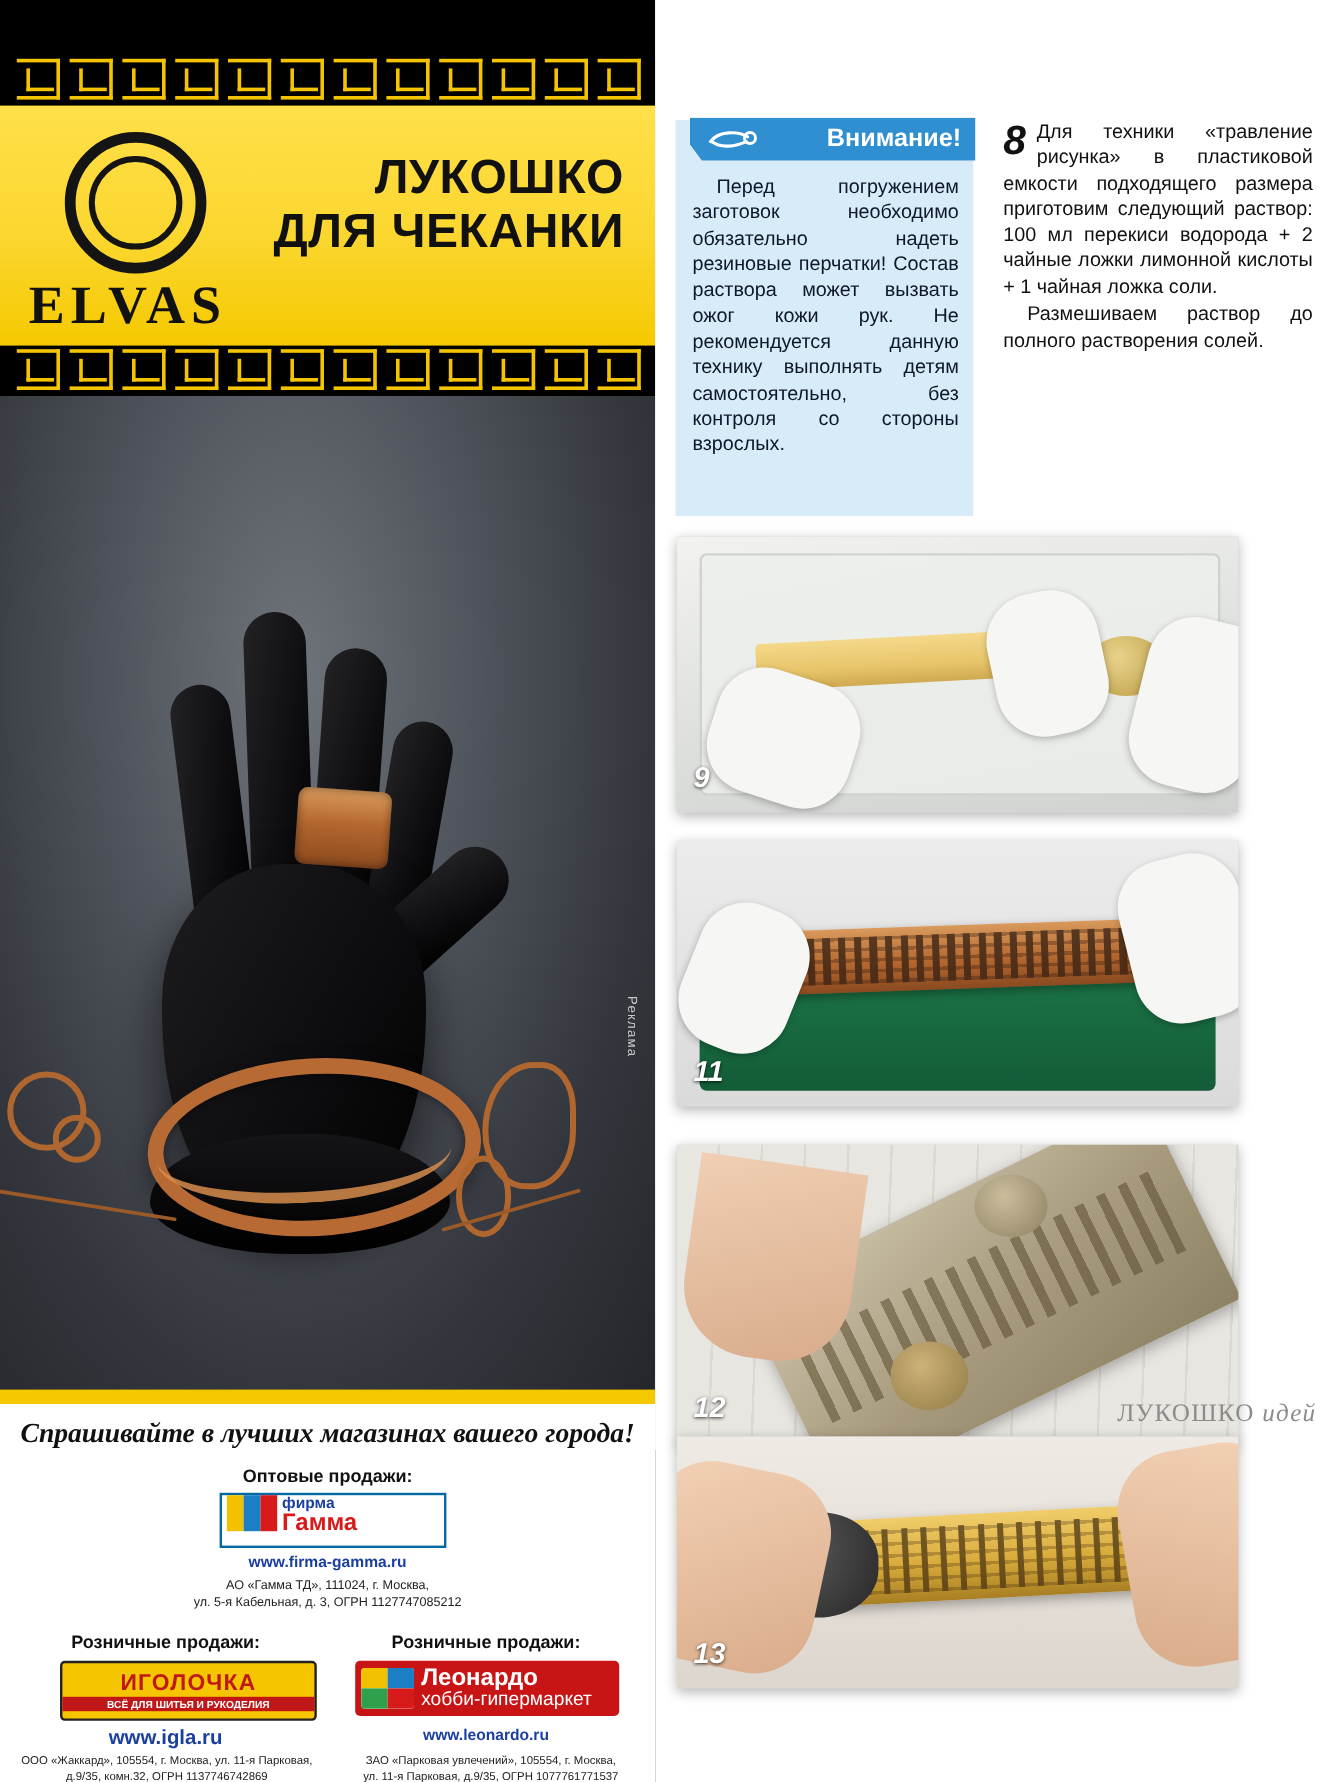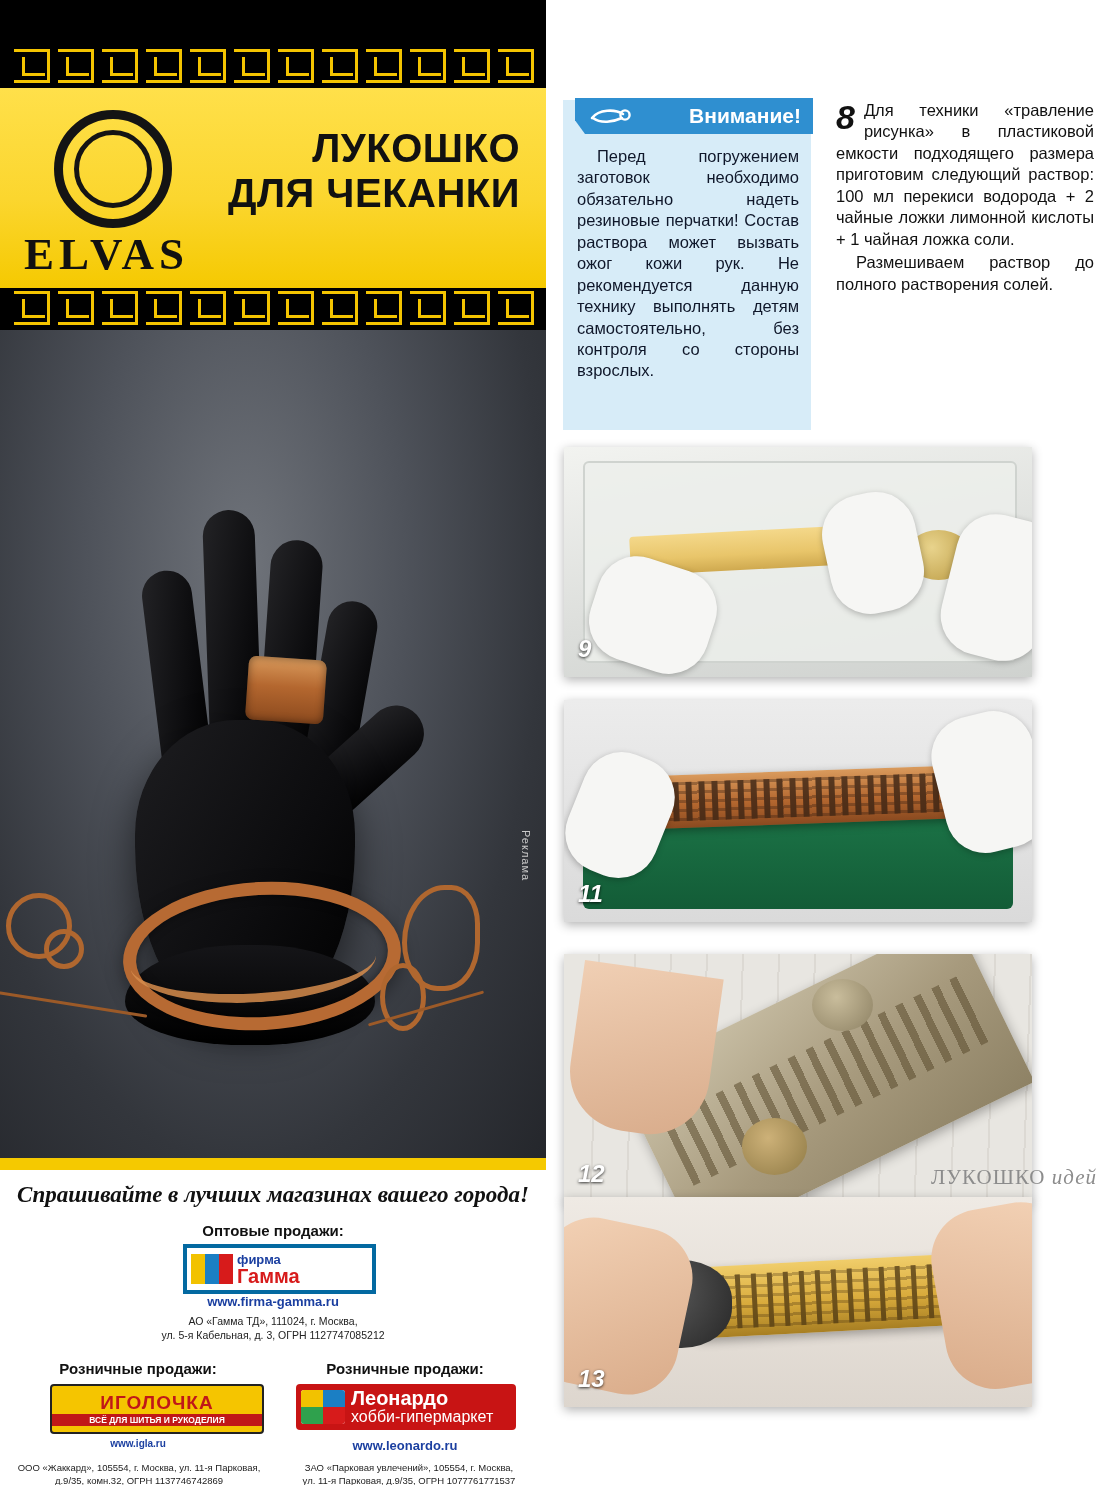--- a/index.html
+++ b/index.html
@@ -145,22 +145,22 @@
     position:absolute;left:0;top:12px;width:546px;text-align:center;
     font-family:"Liberation Serif", serif;font-style:italic;font-weight:bold;
     font-size:23px;color:#111;
   }
   .opt-title{
     position:absolute;left:0;top:52px;width:546px;text-align:center;
     font-size:15px;font-weight:bold;color:#111;
   }
   .gamma-logo{
     position:absolute;left:183px;top:74px;width:185px;height:42px;
-    border:4px solid #0369a1;background:#fff;
-    display:flex;align-items:center;
+    border:2px solid #0369a1;background:#fff;
+    display:flex;align-items:flex-start;
   }
   .gamma-sq{width:42px;height:30px;margin-left:4px;display:flex;}
   .gsq{flex:1;height:30px;}
   .gamma-text{
     margin-left:4px;font-size:13px;font-weight:bold;color:#1b3fa0;line-height:1.0;
   }
   .gamma-text b{display:block;font-size:20px;color:#d71b1b;}
   .gamma-url{
     position:absolute;left:0;top:124px;width:546px;text-align:center;
     font-size:13px;font-weight:bold;color:#1b3fa0;
@@ -185,21 +185,21 @@
     position:absolute;left:296px;top:214px;width:220px;height:46px;
     background:#c81414;border-radius:4px;display:flex;align-items:center;
   }
   .leo-icon{width:44px;height:34px;margin-left:5px;background:#fff;border-radius:3px;
     display:flex;flex-wrap:wrap;overflow:hidden;}
   .leo-icon i{width:50%;height:50%;display:block;}
   .leo-text{margin-left:6px;color:#fff;line-height:1.05;}
   .leo-text b{display:block;font-size:20px;font-weight:bold;}
   .leo-text span{font-size:16px;}
   .igla-url{position:absolute;left:18px;top:268px;width:240px;text-align:center;
-    font-size:10px;font-weight:bold;color:#1b3fa0;}
+    font-size:17px;font-weight:bold;color:#1b3fa0;}
   .leo-url{position:absolute;left:280px;top:268px;width:250px;text-align:center;
     font-size:13px;font-weight:bold;color:#1b3fa0;}
   .legal-l{position:absolute;left:8px;top:292px;width:262px;text-align:center;
     font-size:9.5px;color:#222;line-height:1.35;}
   .legal-r{position:absolute;left:276px;top:292px;width:266px;text-align:center;
     font-size:9.5px;color:#222;line-height:1.35;}
 
   
   .right{
     position:absolute;left:546px;top:0;width:561px;height:1208px;background:#fff;padding-left:12px;

